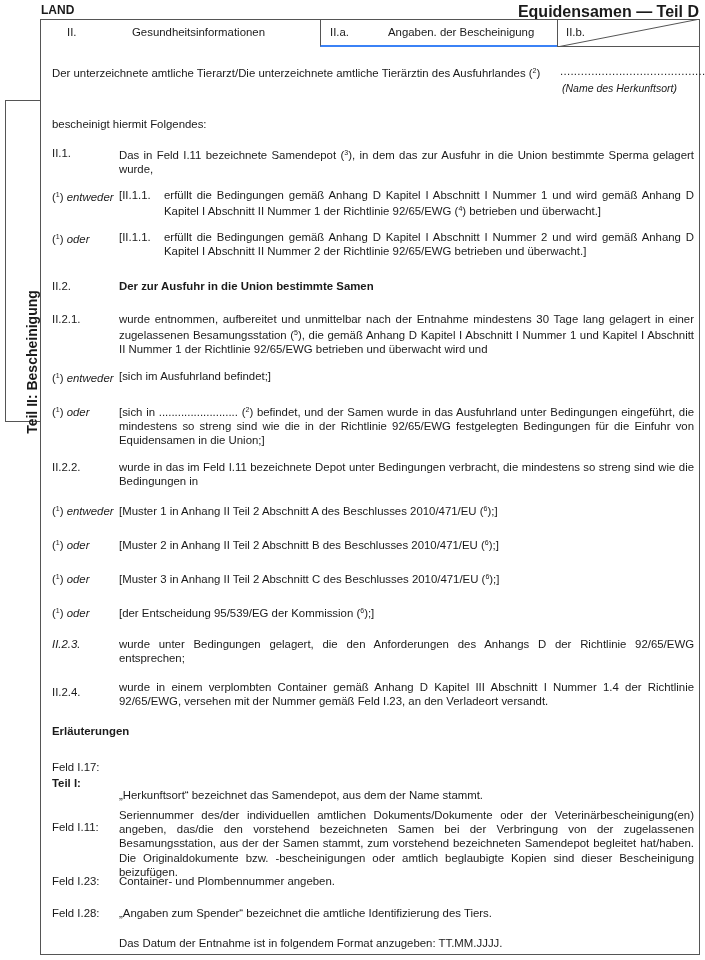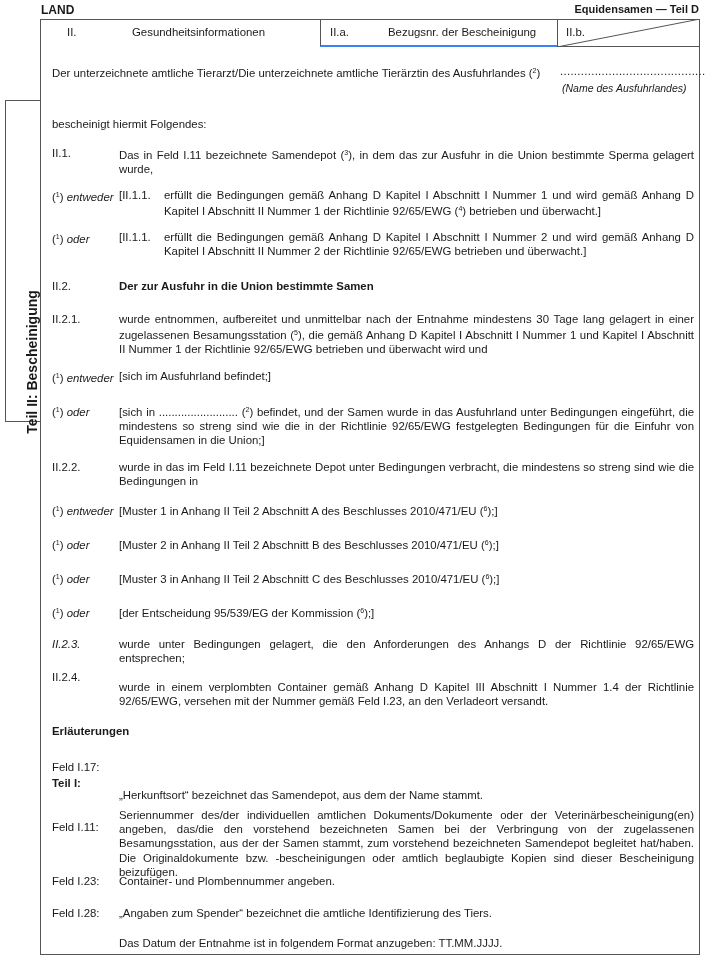--- a/index.html
+++ b/index.html
@@ -1,19 +1,19 @@
 <!DOCTYPE html>
 <html><head>
 <meta charset="utf-8">
 <style>
   html, body { margin: 0; padding: 0; background: #ffffff; }
   body { width: 705px; height: 960px; position: relative; overflow: hidden;
          font-family: "Liberation Sans", sans-serif; color: #1a1a1a; font-size: 11.4px; }
   .hdr-left { position: absolute; left: 41px; top: 3px; font-weight: bold; font-size: 12px; }
-  .hdr-right { position: absolute; right: 6px; top: 3px; font-weight: bold; font-size: 11px; margin-left: 24px; }
+  .hdr-right { position: absolute; right: 6px; top: 3px; font-weight: bold; font-size: 16px; margin-left: 24px; }
   .frame { position: absolute; left: 40px; top: 19px; width: 660px; height: 936px;
            border: 1px solid #555; box-sizing: border-box; }
   .head-row { position: absolute; left: 40px; top: 19px; width: 660px; height: 28px; }
   .cell { position: absolute; top: 0; height: 28px; box-sizing: border-box; }
   .cell span { position: absolute; top: 7px; }
   .c1 { left: 17px; width: 280px; }
   .c2 { left: 280px; width: 237px; border-left: 1px solid #555; border-bottom: 2px solid #3b82f6; }
   .c3 { left: 517px; width: 143px; border-left: 1px solid #555; border-bottom: 1px solid #555; }
   .diag { position: absolute; left: 517px; top: 0; width: 143px; height: 28px; }
   .side { position: absolute; left: 5px; top: 100px; width: 36px; height: 322px;
@@ -35,37 +35,37 @@
 
 <div class="frame"></div>
 
 <div class="head-row">
   <div class="cell c1">
     <span style="left:10px">II.</span>
     <span style="left:75px">Gesundheitsinformationen</span>
   </div>
   <div class="cell c2">
     <span style="left:9px">II.a.</span>
-    <span style="left:67px">Bezugsnr. der Bescheinigung</span>
+    <span style="left:67px">Angaben. der Bescheinigung</span>
   </div>
   <div class="cell c3">
     <span style="left:8px">II.b.</span>
   </div>
   <svg class="diag" viewBox="0 0 143 28" preserveAspectRatio="none">
     <line x1="0" y1="28" x2="143" y2="0" stroke="#555" stroke-width="1"></line>
   </svg>
 </div>
 
 <div class="side">
   <div class="side-label">Teil II: Bescheinigung</div>
 </div>
 
 <div class="p" style="left:52px; top:64px;"><span>Der unterzeichnete amtliche Tierarzt/Die unterzeichnete amtliche Tierärztin des Ausfuhrlandes (</span><sup>2</sup><span>)</span></div>
 <div class="p" style="left:560px; top:64px; letter-spacing:0.3px;">...........................................</div>
-<div class="p" style="left:562px; top:81px; font-style:italic; font-size:10.5px;">(Name des Ausfuhrlandes)</div>
+<div class="p" style="left:562px; top:81px; font-style:italic; font-size:10.5px;">(Name des Herkunftsort)</div>
 
 <div class="p" style="left:52px; top:117px;">bescheinigt hiermit Folgendes:</div>
 
 <div class="p" style="left:52px; top:146px;">II.1.</div>
 <div class="p j" style="left:119px; top:146px; width:575px;"><span>Das in Feld I.11 bezeichnete Samendepot (</span><sup>3</sup><span>), in dem das zur Ausfuhr in die Union bestimmte Sperma gelagert wurde,</span></div>
 
 <div class="p" style="left:52px; top:188px;">(<sup>1</sup>) <i>entweder</i></div>
 <div class="p" style="left:119px; top:188px;">[II.1.1.</div>
 <div class="p j" style="left:164px; top:188px; width:530px;"><span>erfüllt die Bedingungen gemäß Anhang D Kapitel I Abschnitt I Nummer 1 und wird gemäß Anhang D Kapitel I Abschnitt II Nummer 1 der Richtlinie 92/65/EWG (</span><sup>4</sup><span>) betrieben und überwacht.]</span></div>
 
@@ -96,21 +96,21 @@
 
 <div class="p" style="left:52px; top:570px;">(<sup>1</sup>) <i>oder</i></div>
 <div class="p" style="left:119px; top:570px;"><span>[Muster 3 in Anhang II Teil 2 Abschnitt C des Beschlusses 2010/471/EU (</span><sup>6</sup><span>);]</span></div>
 
 <div class="p" style="left:52px; top:604px;">(<sup>1</sup>) <i>oder</i></div>
 <div class="p" style="left:119px; top:604px;"><span>[der Entscheidung 95/539/EG der Kommission (</span><sup>6</sup><span>);]</span></div>
 
 <div class="p" style="left:52px; top:637px;font-style:italic;">II.2.3.</div>
 <div class="p j" style="left:119px; top:637px; width:575px;">wurde unter Bedingungen gelagert, die den Anforderungen des Anhangs D der Richtlinie 92/65/EWG entsprechen;</div>
 
-<div class="p" style="left:52px; top:670px;">II.2.4.</div>
+<div class="p" style="left:52px; top:685px;">II.2.4.</div>
 <div class="p j" style="left:119px; top:680px; width:575px;">wurde in einem verplombten Container gemäß Anhang D Kapitel III Abschnitt I Nummer 1.4 der Richtlinie 92/65/EWG, versehen mit der Nummer gemäß Feld I.23, an den Verladeort versandt.</div>
 
 <div class="p b" style="left:52px; top:724px;">Erläuterungen</div>
 <div class="p b" style="left:52px; top:756px;margin-top:20px;">Teil I:</div>
 
 <div class="p" style="left:52px; top:820px;">Feld I.11:</div>
 <div class="p" style="left:119px; top:788px;">„Herkunftsort“ bezeichnet das Samendepot, aus dem der Name stammt.</div>
 
 <div class="p" style="left:52px; top:760px;">Feld I.17:</div>
 <div class="p j" style="left:119px; top:808px; width:575px;">Seriennummer des/der individuellen amtlichen Dokuments/Dokumente oder der Veterinärbescheinigung(en) angeben, das/die den vorstehend bezeichneten Samen bei der Verbringung von der zugelassenen Besamungsstation, aus der der Samen stammt, zum vorstehend bezeichneten Samendepot begleitet hat/haben. Die Originaldokumente bzw. -bescheinigungen oder amtlich beglaubigte Kopien sind dieser Bescheinigung beizufügen.</div>

